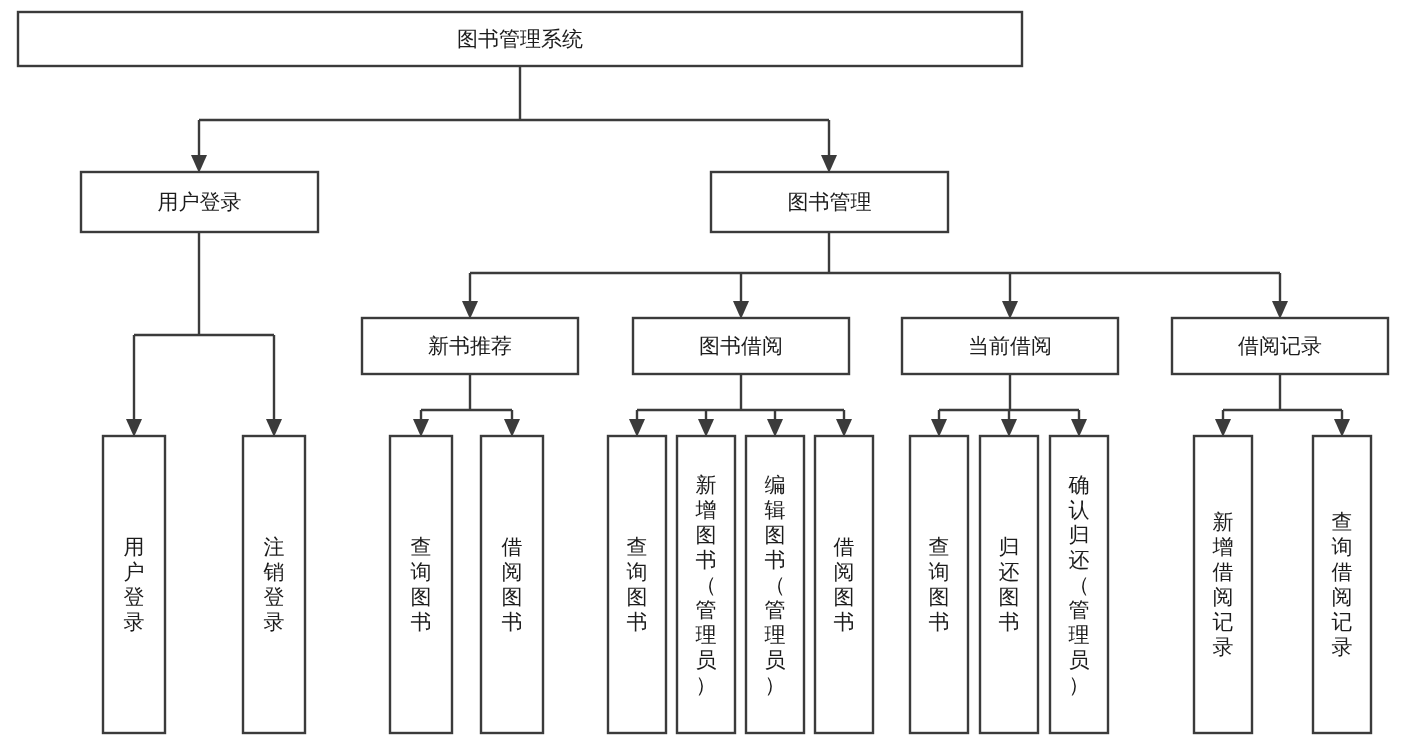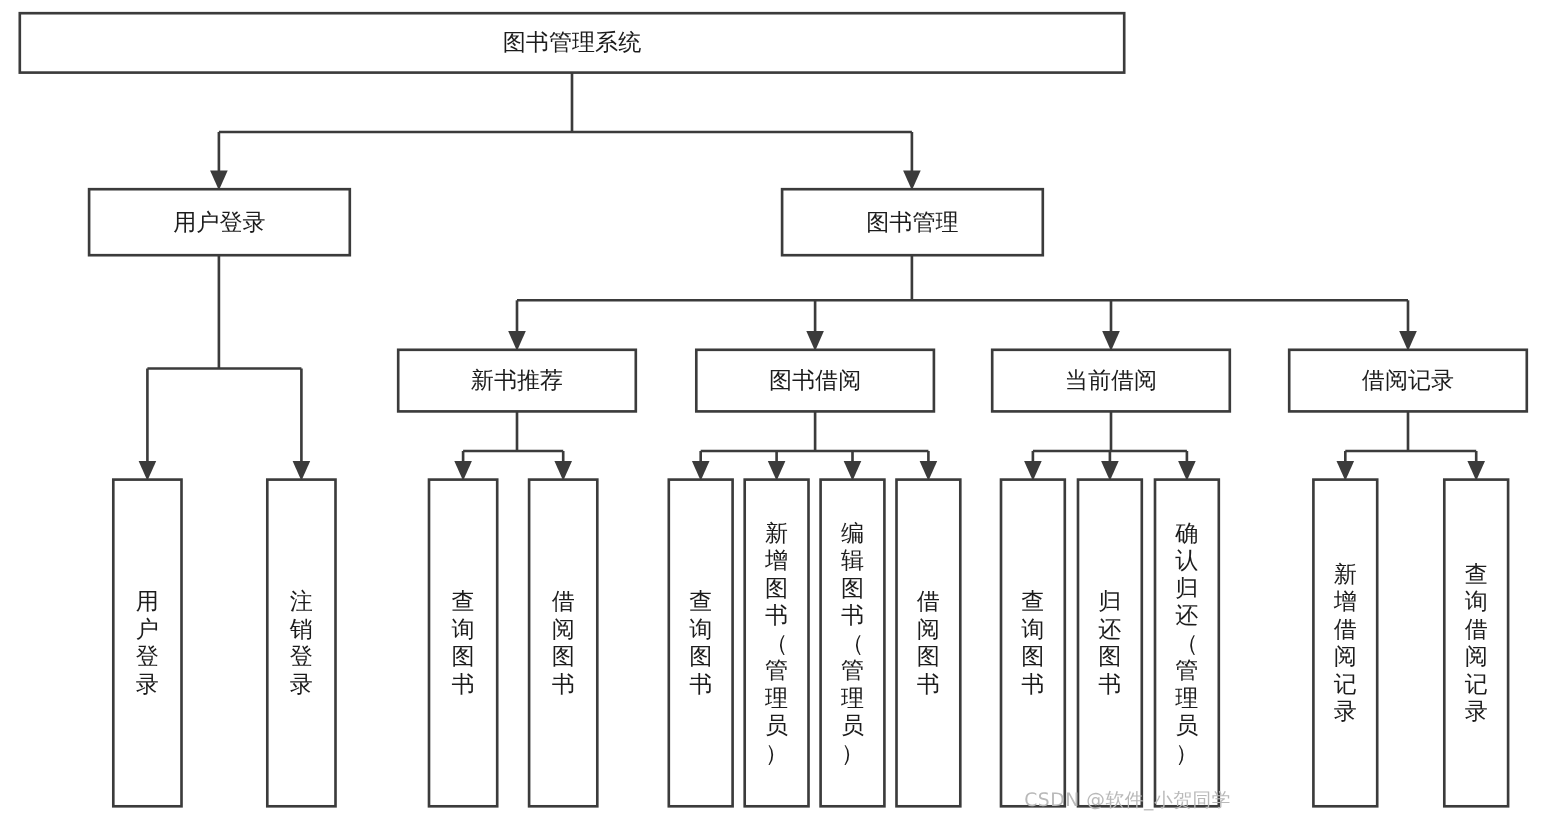--- a/index.html
+++ b/index.html
@@ -216,14 +216,13 @@
         <g>
           <rect class="node-box" x="1194" y="436" width="58" height="297"></rect>
           <text class="node-label-v" x="1223" y="529"><tspan x="1223" dy="0">新</tspan><tspan x="1223" dy="25">增</tspan><tspan x="1223" dy="25">借</tspan><tspan x="1223" dy="25">阅</tspan><tspan x="1223" dy="25">记</tspan><tspan x="1223" dy="25">录</tspan></text>
         </g>
         <g>
           <rect class="node-box" x="1313" y="436" width="58" height="297"></rect>
           <text class="node-label-v" x="1342" y="529"><tspan x="1342" dy="0">查</tspan><tspan x="1342" dy="25">询</tspan><tspan x="1342" dy="25">借</tspan><tspan x="1342" dy="25">阅</tspan><tspan x="1342" dy="25">记</tspan><tspan x="1342" dy="25">录</tspan></text>
         </g>
       </g>
   </svg>
-  <div class="watermark">CSDN @软件_小贺同学</div>
 </div>
 
 </body></html>

